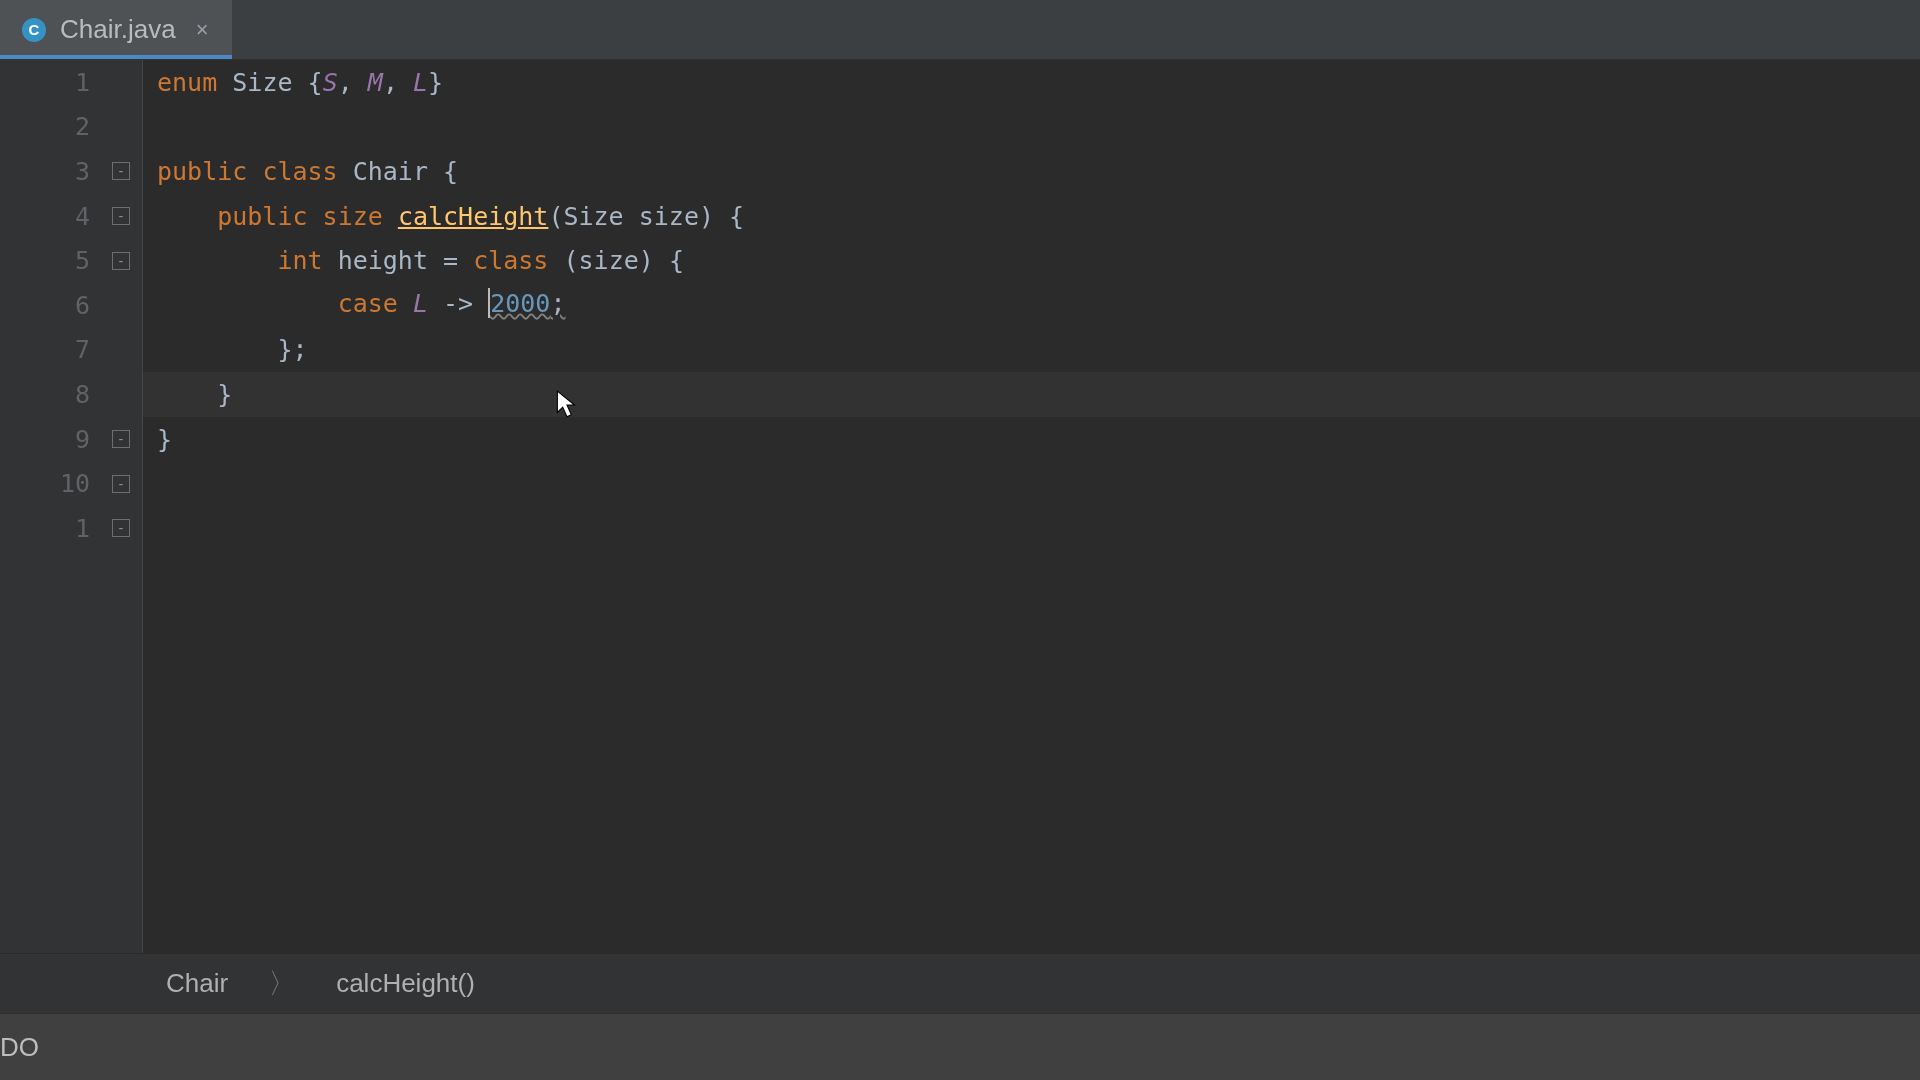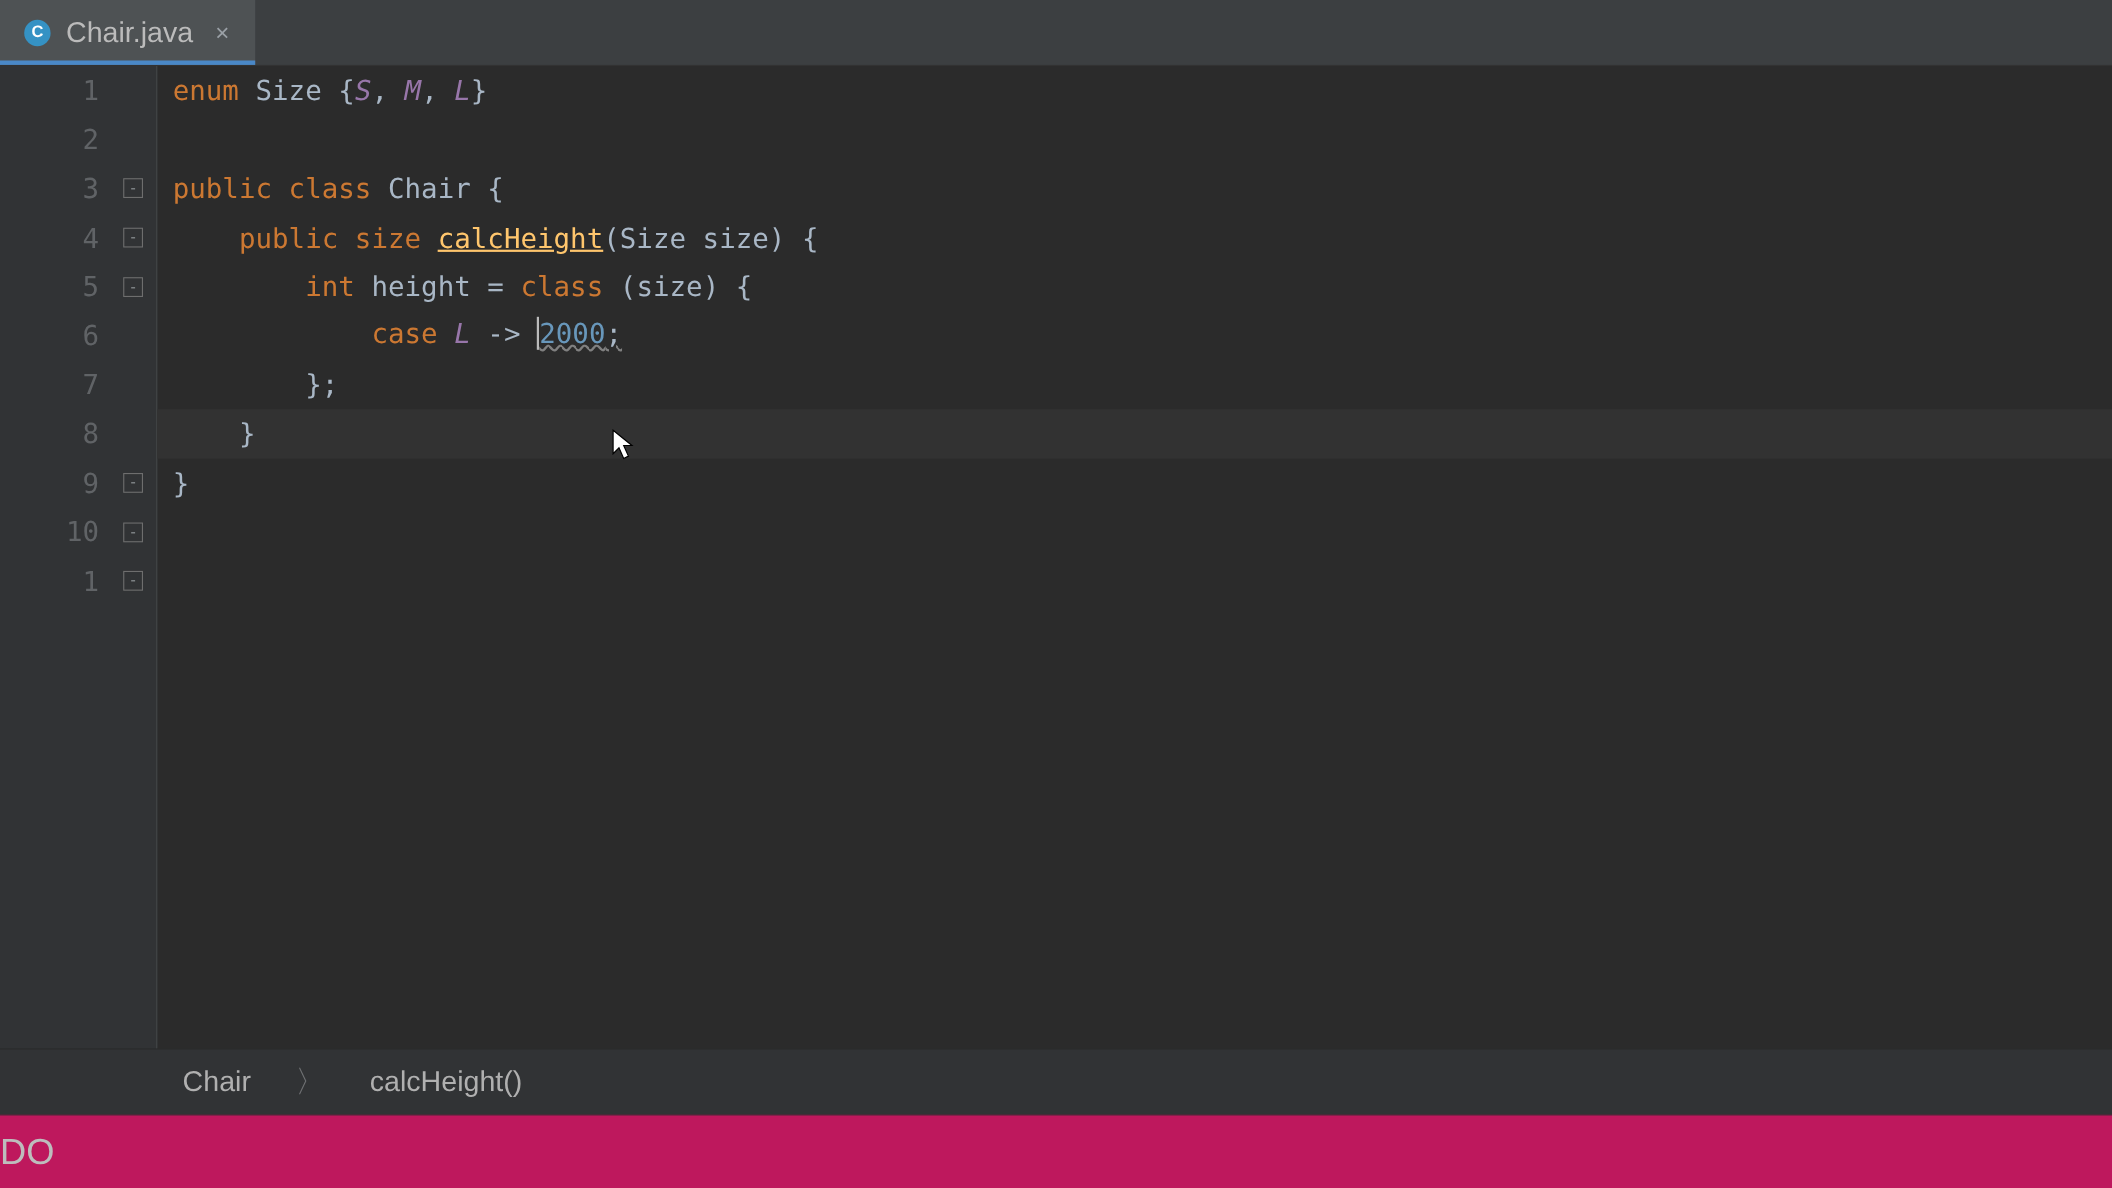--- a/index.html
+++ b/index.html
@@ -162,25 +162,25 @@
     font-size: 26px;
     color: #b0b0b0;
     font-family: sans-serif;
     border-top: 1px solid #2a2a2a;
   }
   .bc-sep { color: #6f7173; font-size: 28px; }
 
   
   .bottom-bar {
     height: 67px;
-    background: #be185d;
+    background: #404040;
     display: flex;
     align-items: center;
     padding-left: 0px;
-    font-size: 33px;
+    font-size: 26px;
     color: #bdbdbd;
     font-family: sans-serif;
     border-top: 1px solid #2d2f30;
   }
 </style>
 </head>
 <body>
 
 <div class="tab-strip">
   <div class="tab">

